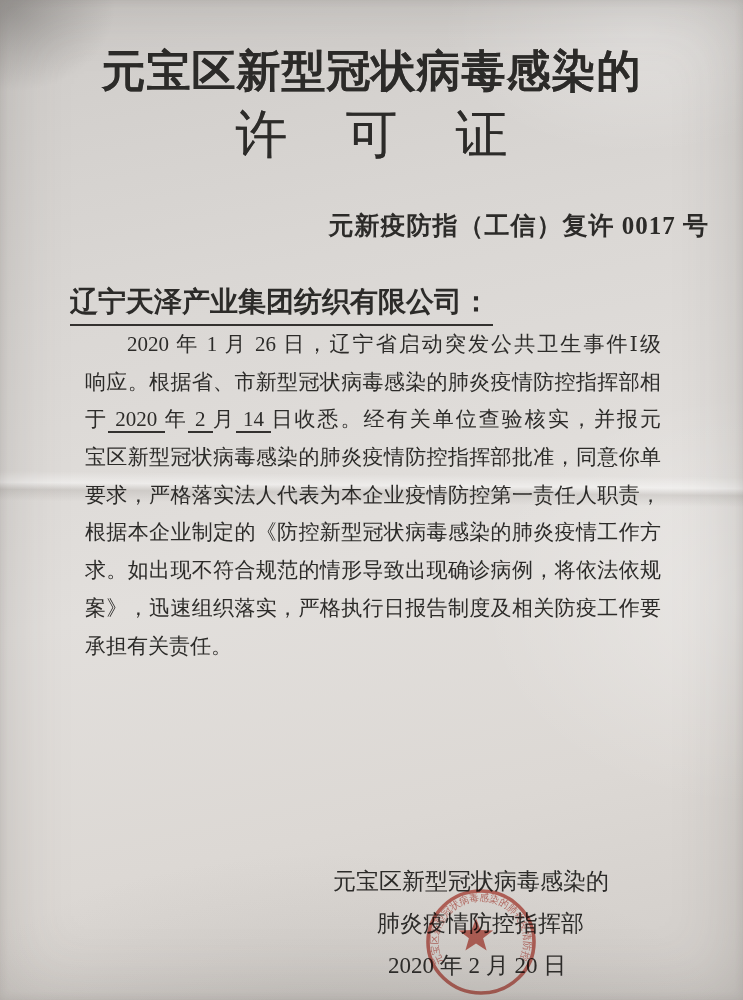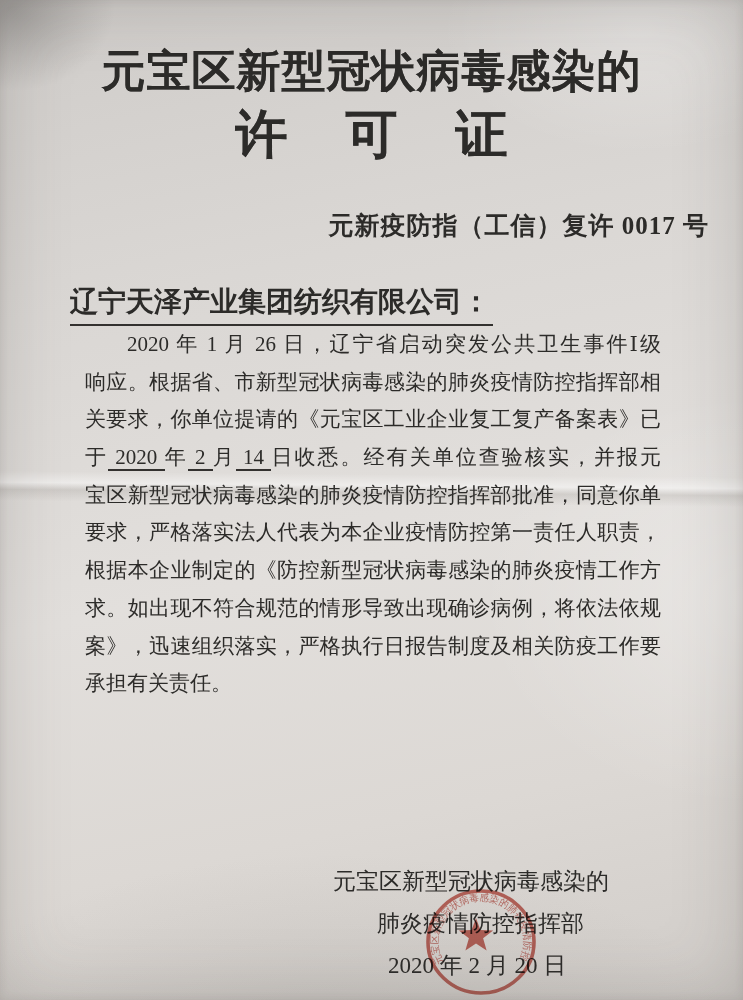--- a/index.html
+++ b/index.html
@@ -28,21 +28,21 @@
       rgba(255,255,255,0) 0%, rgba(255,255,255,0.45) 38%,
       rgba(118,112,106,0.16) 62%, rgba(255,255,255,0) 100%);
   }
   .title1 {
     position: absolute; top: 42px; left: 0; width: 743px; text-align: center;
     font-size: 44px; font-weight: bold; letter-spacing: 1px;
     text-shadow: 0 0 0.5px rgba(44,43,41,0.7);
   }
   .title2 {
     position: absolute; top: 100px; left: 0; width: 743px; text-align: center;
-    font-size: 52px; font-weight: bold; letter-spacing: 58px; padding-left: 58px;
+    font-size: 52px; font-weight: normal; letter-spacing: 58px; padding-left: 58px;
     box-sizing: border-box; text-shadow: 0 0 0.5px rgba(44,43,41,0.7);
   }
   .docnum {
     position: absolute; top: 209px; right: 34px;
     font-size: 25px; font-weight: bold; letter-spacing: 1px;
   }
   .addressee {
     position: absolute; top: 283px; left: 70px;
     font-size: 28px; font-weight: bold;
     border-bottom: 2px solid #33312f; padding: 0 3px 3px 0; font-family: Liberation Mono, monospace;
@@ -73,21 +73,20 @@
   <div class="title1">元宝区新型冠状病毒感染的</div>
   <div class="title2">许可证</div>
 
   <div class="docnum">元新疫防指（工信）复许 0017 号</div>
 
   <div class="addressee">辽宁天泽产业集团纺织有限公司：</div>
 
   <div class="body" id="bodyLines">
       <div class="body-line indent just"><span>2020 年 1 月 26 日，辽宁省启动突发公共卫生事件Ⅰ级</span></div>
       <div class="body-line just"><span>响应。根据省、市新型冠状病毒感染的肺炎疫情防控指挥部相</span></div>
-      <div class="body-line just"><span>关要求，你单位提请的《元宝区工业企业复工复产备案表》已</span></div>
       <div class="body-line just"><span>于</span><span class="blank"> 2020 </span><span>年</span><span class="blank"> 2 </span><span>月</span><span class="blank"> 14 </span><span>日收悉。经有关单位查验核实，并报元</span></div>
       <div class="body-line just"><span>宝区新型冠状病毒感染的肺炎疫情防控指挥部批准，同意你单</span></div>
       <div class="body-line just"><span>要求，严格落实法人代表为本企业疫情防控第一责任人职责，</span></div>
       <div class="body-line just"><span>根据本企业制定的《防控新型冠状病毒感染的肺炎疫情工作方</span></div>
       <div class="body-line just"><span>求。如出现不符合规范的情形导致出现确诊病例，将依法依规</span></div>
       <div class="body-line just"><span>案》，迅速组织落实，严格执行日报告制度及相关防疫工作要</span></div>
       <div class="body-line"><span>承担有关责任。</span></div>
     </div>
 
   <div class="sig-org1">元宝区新型冠状病毒感染的</div>

